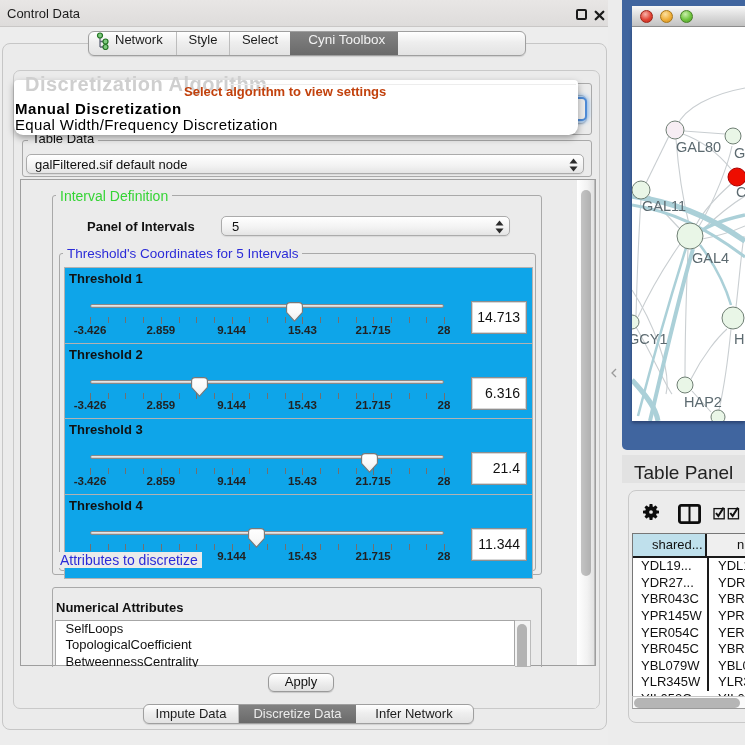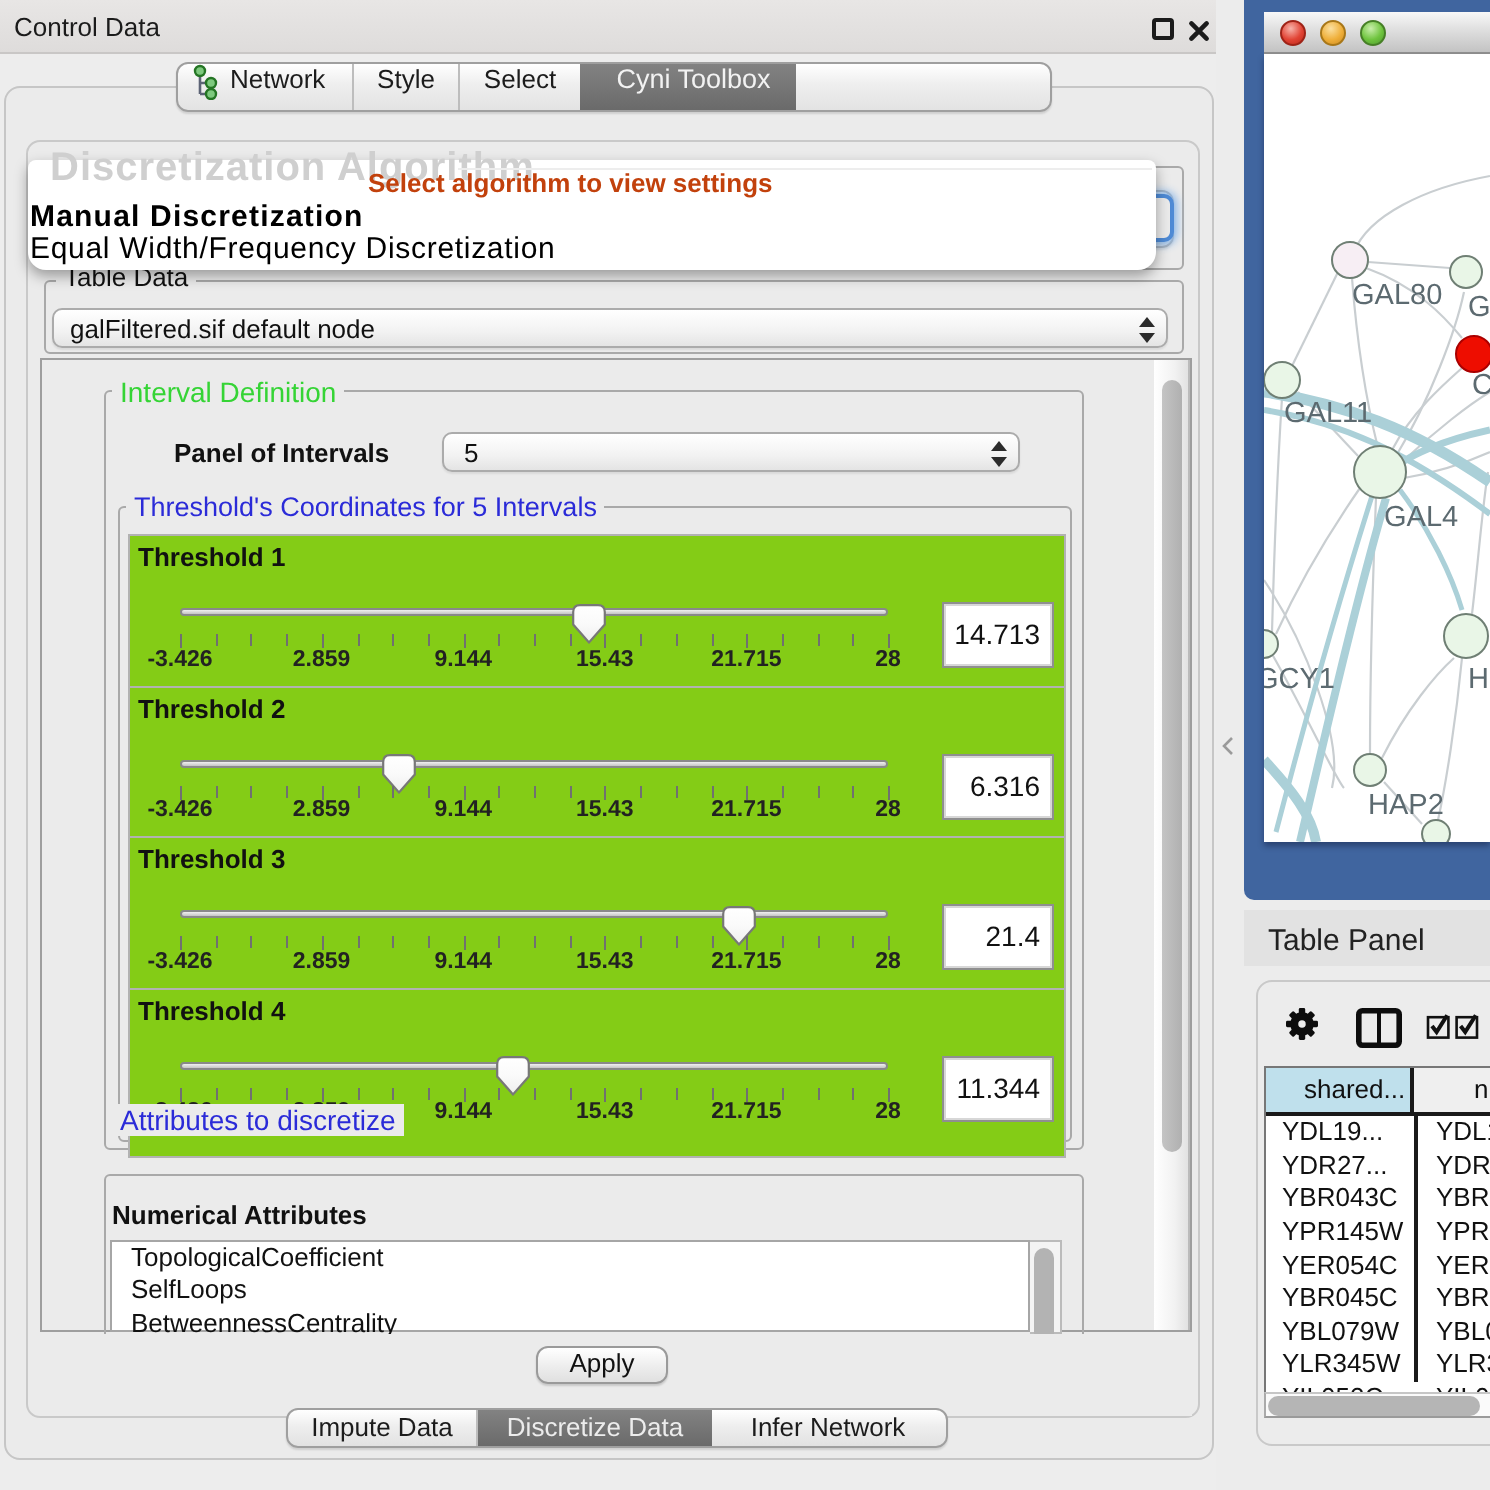--- a/index.html
+++ b/index.html
@@ -27,21 +27,21 @@
 .combo{position:absolute;height:20px;border:1px solid #ababab;border-radius:5px;
  background:linear-gradient(#ffffff,#f2f2f2 60%,#e4e4e4);font-size:13px;color:#111;
  box-shadow:0 1px 1px rgba(0,0,0,0.08)}
 .combo .ctext{position:absolute;left:16px;top:2px;white-space:nowrap}
 .combo svg{position:absolute;right:4px;top:3px}
 
 #viewport{position:absolute;left:20px;top:179px;width:576px;height:487px;border:1px solid #9e9e9e;background:#ebebeb;overflow:hidden}
 #vsb{position:absolute;left:577px;top:180px;width:18px;height:485px;background:linear-gradient(90deg,#ffffff,#f2f2f2 60%,#e2e2e2);border-right:1px solid #bbbbbb}
 #vsb .thumbv{position:absolute;left:3.5px;top:10px;width:10px;height:386px;background:linear-gradient(90deg,#c4c4c4,#b0b0b0);border-radius:5px}
 
-.tbox{position:absolute;left:63.5px;width:469px;height:85px;border:1px solid #b2b2b2;background:#84cc16}
+.tbox{position:absolute;left:63.5px;width:469px;height:85px;border:1px solid #b2b2b2;background:#0ea5e9}
 .tname{position:absolute;left:4.5px;top:3px;font-weight:bold;font-size:13px;color:#111}
 .track{position:absolute;left:25.5px;top:36px;width:354px;height:4px;border:1px solid #898989;border-radius:3px;background:linear-gradient(#f0f0f0,#c4c4c4)}
 .thumb{position:absolute;top:33.5px}
 .tick{position:absolute;top:49px;width:1px;background:#707070}
 .tlab{position:absolute;top:55.5px;width:60px;text-align:center;font-size:11.5px;font-weight:bold;color:#222}
 .vbox{position:absolute;left:406.5px;top:33px;width:56px;height:33px;background:#ffffff;
  border:1px solid #8f8f8f;box-shadow:inset 0 0 0 1px #d7d7d7;font-size:14px;color:#111;
  text-align:right;line-height:31px;padding-right:6px}
 
 #attrlist{position:absolute;left:54.5px;top:620px;width:460px;height:46px;background:#ffffff;border:1px solid #a6a6a6;font-size:13px;color:#111}
@@ -60,21 +60,21 @@
 #popup{position:absolute;left:14px;top:79.5px;width:564px;height:55.5px;background:#ffffff;
  border-radius:4px 4px 9px 9px;box-shadow:0 3px 7px rgba(0,0,0,0.35);z-index:40}
 
 #rightbg{position:absolute;left:608px;top:0;width:137px;height:745px;background:#ececec}
 #netwin{position:absolute;left:622px;top:0;width:123px;height:450px;background:#40659f;border-bottom-left-radius:5px}
 #nettitle{position:absolute;left:632px;top:6px;width:113px;height:21px;
  background:linear-gradient(#f8f8f8,#dcdcdc 50%,#c3c3c3);border-bottom:1px solid #909090}
 .light{position:absolute;top:10px;width:13px;height:13px;border-radius:50%}
 #netcanvas{position:absolute;left:632px;top:27px;width:113px;height:394px;background:#ffffff;overflow:hidden;box-shadow:0 2px 3px rgba(0,0,30,0.35)}
 #tpbar{position:absolute;left:622px;top:455px;width:123px;height:28px;background:#e2e2e2}
-#tpbar span{position:absolute;left:12px;top:7px;font-size:15px;color:#222}
+#tpbar span{position:absolute;left:12px;top:7px;font-size:19px;color:#222}
 #tablecard{position:absolute;left:628px;top:490px;width:130px;height:233px;background:#ececec;border:1px solid #c9c9c9;border-radius:8px}
 #datatable{position:absolute;left:632px;top:533px;width:113px;height:163px;background:#ffffff;overflow:hidden;font-size:13px;color:#111;border-left:1px solid #777;border-top:1px solid #777}
 #hsb{position:absolute;left:632px;top:696px;width:113px;height:13px;background:#fafafa;border-top:1px solid #c6c6c6;border-bottom:1px solid #9a9a9a;border-left:1px solid #aaa}
 #hsb i{position:absolute;left:1px;top:1px;width:106px;height:10px;background:#b5b5b5;border-radius:5px}
 </style></head><body>
 
 <div id="titlebar">
     <span class="t">Control Data</span>
   </div>
 <div id="flicon"></div>
@@ -307,22 +307,22 @@
     <div class="tlab" style="left:207.9px">15.43</div>
     <div class="tlab" style="left:278.7px">21.715</div>
     <div class="tlab" style="left:349.5px">28</div>
   <div class="vbox">11.344</div>
 </div>
 
 <div class="groupbox" style="left:52px;top:587px;width:490px;height:100px"></div>
 <div class="grouplab" style="left:56px;top:552px;color:#2b2bd8;font-size:14px">Attributes to discretize</div>
 <div class="abs" style="left:56px;top:599.5px;font-size:13px;font-weight:bold;color:#111">Numerical Attributes</div>
 <div id="attrlist">
+ <div>SelfLoops</div>
  <div>TopologicalCoefficient</div>
- <div>SelfLoops</div>
  <div>BetweennessCentrality</div>
 </div>
 <div id="listsb">
     <i></i>
   </div>
 
 <div class="abs" style="left:21px;top:667px;width:575px;height:41px;background:#ebebeb"></div>
 
 <div id="applybtn">Apply</div>
 <div id="bottabs">

